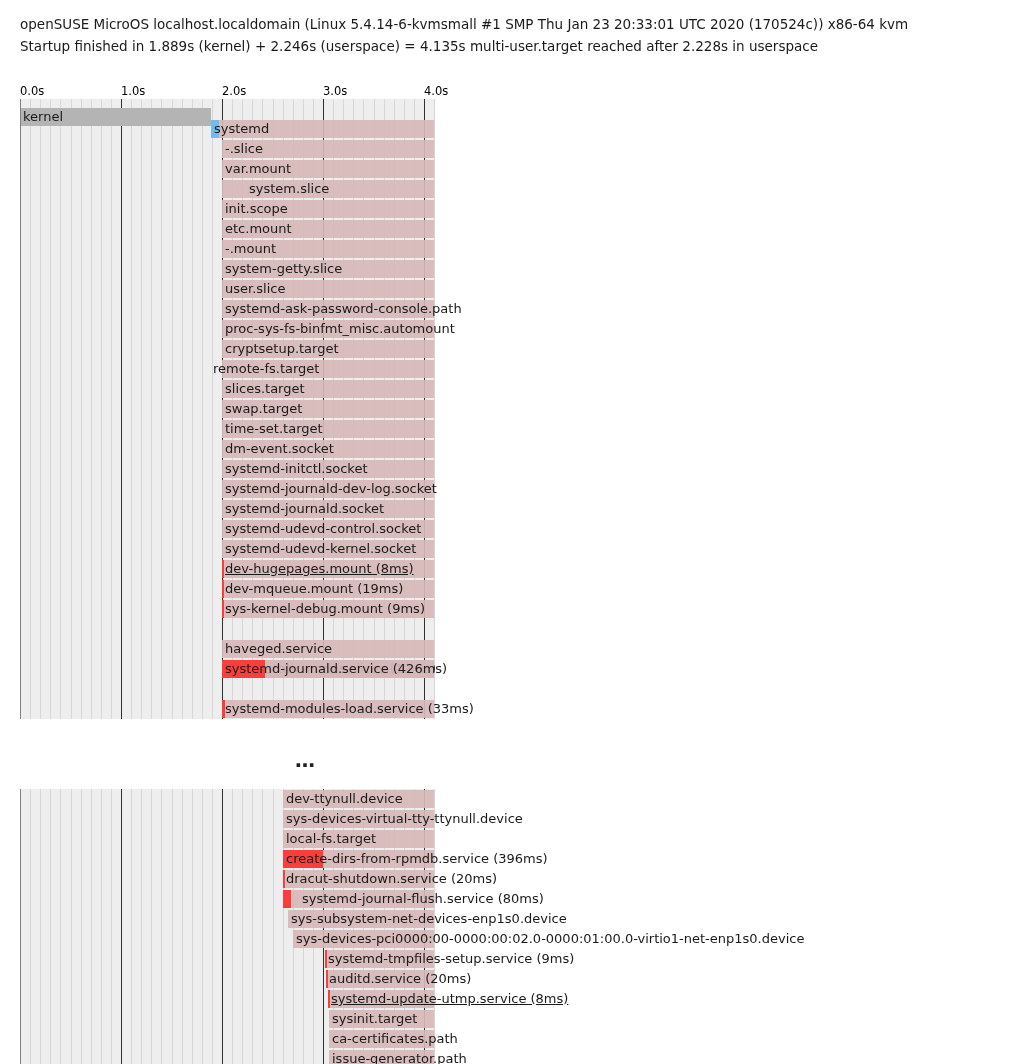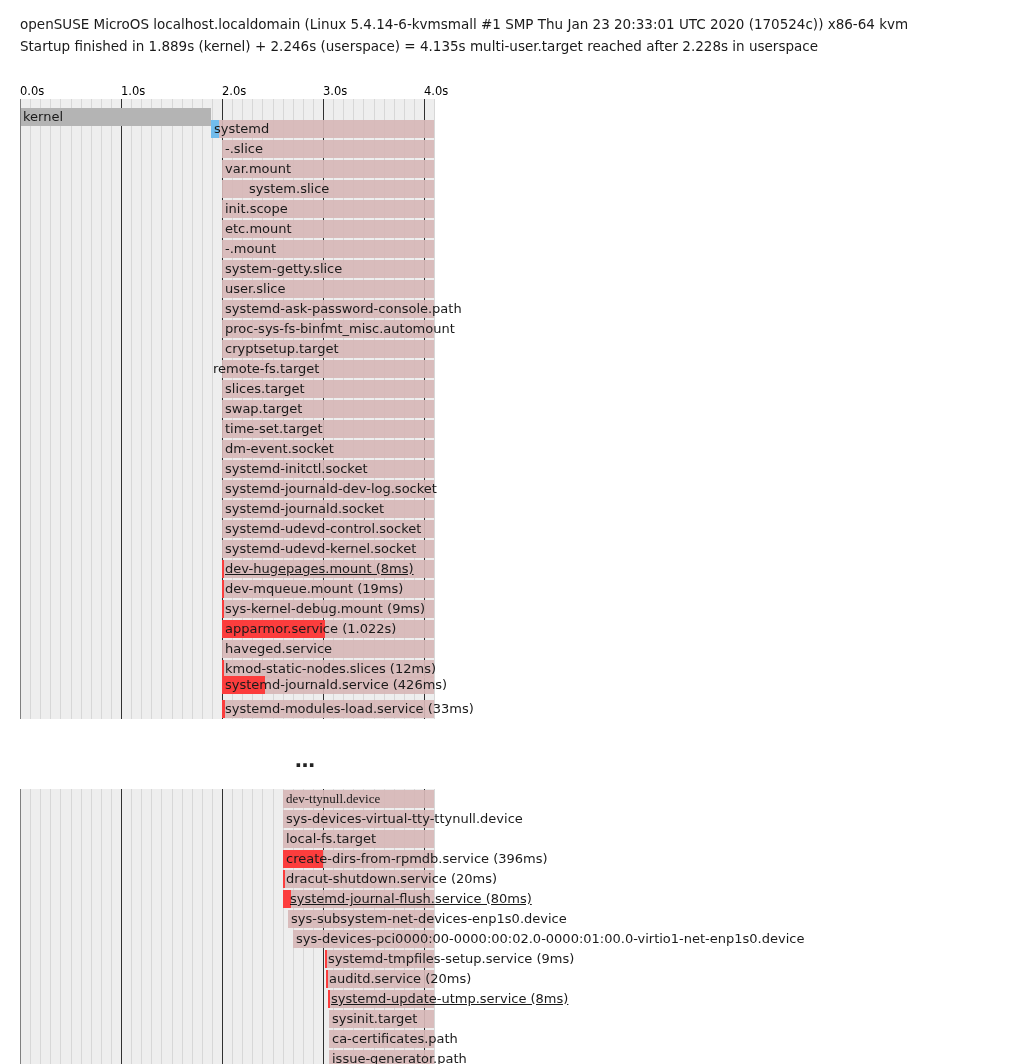--- a/index.html
+++ b/index.html
@@ -278,35 +278,30 @@
       <div class="row" style="top: 480px;">
         <div class="bar-total" style="left: 202px; width: 212px;"></div>
         <div class="bar-active" style="left: 202px; width: 2px;"></div>
         <div class="bar-label" style="left: 205px;">dev-mqueue.mount (19ms)</div>
       </div>
       <div class="row" style="top: 500px;">
         <div class="bar-total" style="left: 202px; width: 212px;"></div>
         <div class="bar-active" style="left: 202px; width: 2px;"></div>
         <div class="bar-label" style="left: 205px;">sys-kernel-debug.mount (9ms)</div>
       </div>
-      <div class="row" style="top: 520px;">
-        <div class="bar-total" style="left: 202px; width: 212px;"></div>
-        <div class="bar-active" style="left: 202px; width: 103px;"></div>
-        <div class="bar-label" style="left: 205px;">apparmor.service (1.022s)</div>
-      </div>
       <div class="row" style="top: 540px;">
         <div class="bar-total" style="left: 202px; width: 212px;"></div>
         <div class="bar-label" style="left: 205px;">haveged.service</div>
       </div>
       <div class="row" style="top: 560px;">
         <div class="bar-total" style="left: 202px; width: 212px;"></div>
         <div class="bar-active" style="left: 202px; width: 2px;"></div>
         <div class="bar-label" style="left: 205px;">kmod-static-nodes.slices (12ms)</div>
       </div>
-      <div class="row" style="top: 576px;">
+      <div class="row" style="top: 560px;">
         <div class="bar-total" style="left: 202px; width: 212px;"></div>
         <div class="bar-active" style="left: 202px; width: 43px;"></div>
         <div class="bar-label" style="left: 205px;">systemd-journald.service (426ms)</div>
       </div>
       <div class="row" style="top: 600px;">
         <div class="bar-total" style="left: 202px; width: 212px;"></div>
         <div class="bar-active" style="left: 202px; width: 3px;"></div>
         <div class="bar-label" style="left: 205px;">systemd-modules-load.service (33ms)</div>
       </div>
       <div class="plot-border-left"></div>
@@ -359,21 +354,21 @@
       <div class="grid-minor" style="left: 394px;"></div>
       <div class="grid-minor" style="left: 404px;"></div>
       <div class="grid-minor" style="left: 414px;"></div>
       <div class="grid-major" style="left: 0px;"></div>
       <div class="grid-major" style="left: 101px;"></div>
       <div class="grid-major" style="left: 202px;"></div>
       <div class="grid-major" style="left: 303px;"></div>
       <div class="grid-major" style="left: 404px;"></div>
       <div class="row" style="top: 0px;">
         <div class="bar-total" style="left: 263px; width: 151px;"></div>
-        <div class="bar-label" style="left: 266px; font-family: Liberation Serif, serif;">dev-ttynull.device</div>
+        <div class="bar-label" style="left: 266px;">dev-ttynull.device</div>
       </div>
       <div class="row" style="top: 20px;">
         <div class="bar-total" style="left: 263px; width: 151px;"></div>
         <div class="bar-label" style="left: 266px;">sys-devices-virtual-tty-ttynull.device</div>
       </div>
       <div class="row" style="top: 40px;">
         <div class="bar-total" style="left: 263px; width: 151px;"></div>
         <div class="bar-label" style="left: 266px;">local-fs.target</div>
       </div>
       <div class="row" style="top: 60px;">
@@ -382,21 +377,21 @@
         <div class="bar-label" style="left: 266px;">create-dirs-from-rpmdb.service (396ms)</div>
       </div>
       <div class="row" style="top: 80px;">
         <div class="bar-total" style="left: 263px; width: 151px;"></div>
         <div class="bar-active" style="left: 263px; width: 2px;"></div>
         <div class="bar-label" style="left: 266px;">dracut-shutdown.service (20ms)</div>
       </div>
       <div class="row" style="top: 100px;">
         <div class="bar-total" style="left: 263px; width: 151px;"></div>
         <div class="bar-active" style="left: 263px; width: 8px;"></div>
-        <div class="bar-label" style="left: 270px; text-decoration: underline;">systemd-journal-flush.service (80ms)</div>
+        <div class="bar-label" style="left: 282px;">systemd-journal-flush.service (80ms)</div>
       </div>
       <div class="row" style="top: 120px;">
         <div class="bar-total" style="left: 268px; width: 146px;"></div>
         <div class="bar-label" style="left: 271px;">sys-subsystem-net-devices-enp1s0.device</div>
       </div>
       <div class="row" style="top: 140px;">
         <div class="bar-total" style="left: 273px; width: 141px;"></div>
         <div class="bar-label" style="left: 276px;">sys-devices-pci0000:00-0000:00:02.0-0000:01:00.0-virtio1-net-enp1s0.device</div>
       </div>
       <div class="row" style="top: 160px;">

